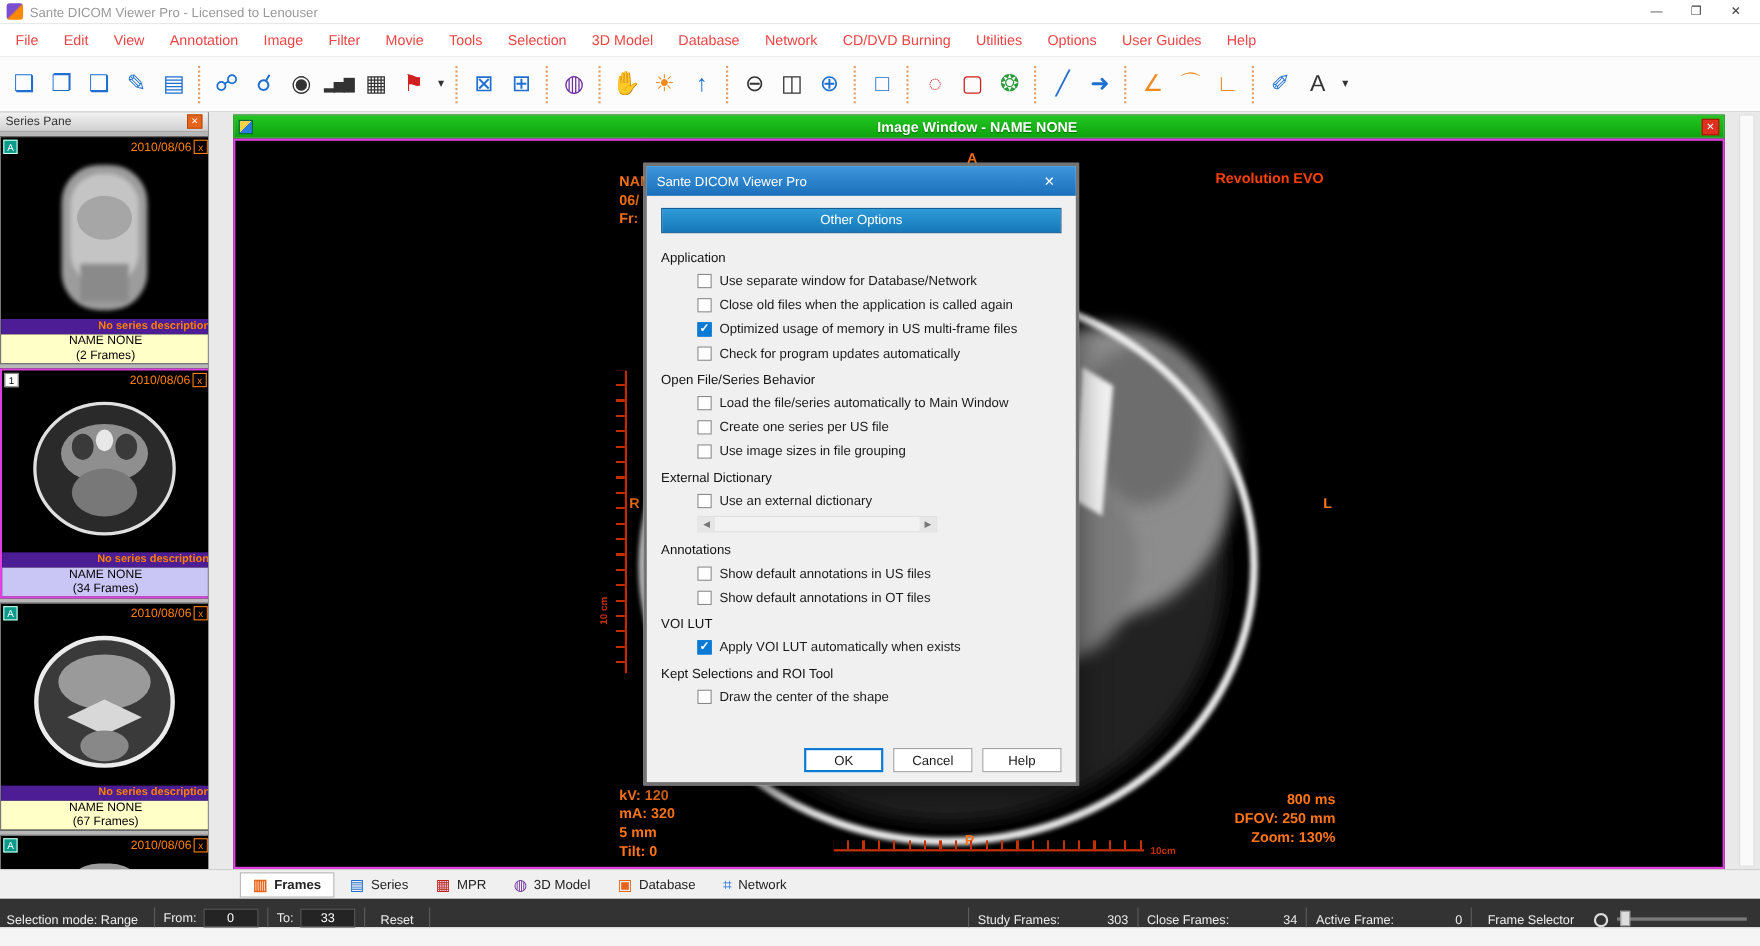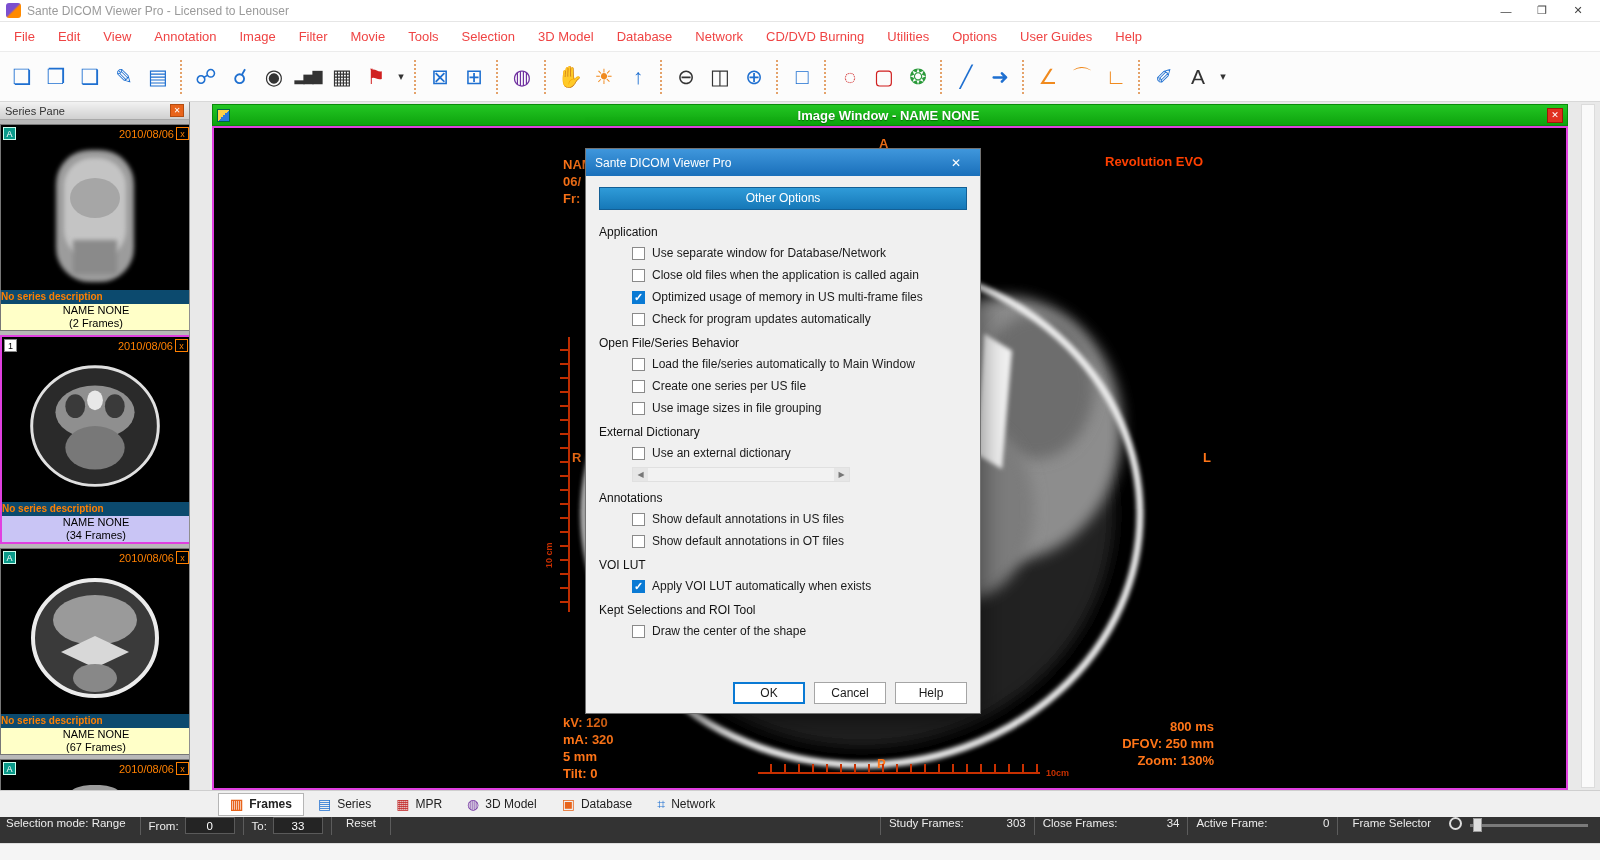--- a/index.html
+++ b/index.html
@@ -34,21 +34,21 @@
   .sp-close{margin-left:auto;width:14px;height:13px;background:#e8641b;color:#fff;font-size:8px;display:flex;align-items:center;justify-content:center;border:1px solid #b44c10}
   .thumb{width:192px;margin:4px auto 0;background:#000;border:1px solid #777;position:relative}
   .thumb.selected{border:2px solid #e040e0}
   .thumb-top{height:17px;display:flex;align-items:center;padding:0 2px;background:#000;gap:2px}
   .thumb-badge{width:13px;height:13px;background:#0a9a8a;color:#fff;font-size:9px;display:flex;align-items:center;justify-content:center;border:1px solid #cfe}
   .thumb-badge.white{background:#fff;color:#000;border:1px solid #888}
   .thumb-date{flex:1;text-align:right;color:#ff8000;font-weight:normal;font-size:11px}
   .thumb-close{width:13px;height:13px;border:1px solid #ff8000;color:#ff8000;font-size:9px;display:flex;align-items:center;justify-content:center}
   .thumb-img{height:148px;position:relative;overflow:hidden;background:#000}
   .thumb-img svg{width:100%;height:100%}
-  .thumb-desc{text-align:left;color:#ff8000;font-weight:bold;font-size:10px;height:14px;line-height:13px;background:#0c4a6e}
+  .thumb-desc{text-align:right;color:#ff8000;font-weight:bold;font-size:10px;height:14px;line-height:13px;background:#4c1d95}
   .thumb-name{background:#ffffc8;text-align:center;font-size:11px;color:#000;height:26px;line-height:13px}
   .thumb.selected .thumb-name{background:#c9c5f5}
 
   
   .image-window{position:absolute;left:212px;top:2px;width:1356px;height:686px;display:flex;flex-direction:column}
   .iw-titlebar{height:22px;background:linear-gradient(#23c623,#0da30d);display:flex;align-items:center;padding:10px 4px;border:1px solid #0a8a0a}
   .iw-icon{width:13px;height:13px;background:linear-gradient(135deg,#ffd24a 50%,#2a7ae0 50%);border:1px solid #064}
   .iw-title{flex:1;text-align:center;font-weight:bold;color:#fff;font-size:13px;text-shadow:0 1px 1px rgba(0,60,0,.6)}
   .iw-close{width:16px;height:15px;background:#e03020;color:#fff;font-size:9px;display:flex;align-items:center;justify-content:center;border:1px solid #a01808}
   .iw-body{flex:1;background:#000;border:2px solid #e040e0;position:relative;overflow:hidden}
@@ -58,21 +58,21 @@
   .ann.block{line-height:17px}
   .ann.rightalign{text-align:right}
   .ruler-v{position:absolute;left:346px;top:209px;width:10px;height:275px;border-right:2px solid #c83000;background:repeating-linear-gradient(to bottom,transparent 0 12px,#c83000 12px 14px)}
   .ruler-h{position:absolute;left:544px;top:636px;height:10px;width:282px;border-bottom:2px solid #c83000;background:repeating-linear-gradient(to right,transparent 0 12px,#c83000 12px 14px)}
   .ruler-label{position:absolute;color:#c83000;font-size:9px;font-weight:bold}
   .ruler-label.v{left:330px;top:440px;transform:rotate(-90deg);transform-origin:left top}
 
   .right-scroll{position:absolute;right:5px;top:2px;width:14px;height:684px;background:#fafafa;border:1px solid #dcdcdc}
 
   
-  .dialog{position:absolute;left:585px;top:148px;width:396px;height:566px;background:#f0f0f0;border:1px solid #737373;box-shadow:0 8px 26px rgba(0,0,0,.5);z-index:50;display:flex;flex-direction:column}
+  .dialog{position:absolute;left:585px;top:148px;width:396px;height:566px;background:#f0f0f0;border:3px solid #737373;box-shadow:0 8px 26px rgba(0,0,0,.5);z-index:50;display:flex;flex-direction:column}
   .dlg-title{height:27px;background:linear-gradient(#3f97dc,#1a6fba);color:#fff;display:flex;align-items:center;padding:0 9px;font-size:12px;flex:none}
   .dlg-close{margin-left:auto;width:30px;height:100%;display:flex;align-items:center;justify-content:center;color:#fff;font-size:12px}
   .dlg-body{flex:1;padding:11px 13px 9px;display:flex;flex-direction:column;overflow:hidden}
   .dlg-header-btn{height:23px;flex:none;background:linear-gradient(#2f9bd8,#1678b8);border:1px solid #135f95;color:#fff;font-weight:normal;text-align:center;line-height:21px;font-size:12px;margin-bottom:9px}
   .dlg-heading{font-size:12px;color:#111;margin:6px 0 3px}
   .dlg-row{display:flex;align-items:center;gap:7px;margin:4px 0 4px 33px;font-size:12px}
   .cb{width:13px;height:13px;border:1px solid #8a8a8a;background:#fff;flex:none;position:relative}
   .cb.checked{background:#0a7ad4;border-color:#0a7ad4}
   .cb.checked::after{content:"✓";color:#fff;font-size:11px;font-weight:bold;position:absolute;left:1px;top:-1px;line-height:13px}
   .dict-row{display:flex;align-items:center;margin:7px 0 0 33px;gap:14px}
@@ -85,21 +85,21 @@
   .dlg-btn.default{border:2px solid #0a7ad4;line-height:18px}
 
   
   .tabbar{height:27px;background:#f0f0f0;border-top:1px solid #cfcfcf;display:flex;align-items:center;padding-left:218px;gap:3px}
   .tab{display:flex;align-items:center;gap:6px;height:23px;padding:0 11px;font-size:12px;color:#222}
   .tab.active{background:#fff;border:1px solid #b5b5b5;font-weight:bold}
   .tab-icon{font-size:14px;line-height:1}
   .t-orange{color:#e8641b}.t-blue{color:#1e6fd0}.t-multi{color:#c02020}.t-purple{color:#7030a0}
 
   
-  .statusbar{height:26px;background:#333;color:#ececec;display:flex;align-items:flex-start;font-size:11.5px}
+  .statusbar{height:26px;background:#333;color:#ececec;display:flex;align-items:flex-end;font-size:11.5px}
   .sb-sep{width:1px;height:18px;background:#5c5c5c;margin:0 8px;flex:none}
   .sb-text{padding:0 6px;white-space:nowrap}
   .sb-box{min-width:50px;height:17px;background:#242424;border:1px solid #5a5a5a;color:#fff;display:flex;align-items:center;justify-content:center;margin-left:6px;padding:0 6px}
   .sb-group{display:flex;align-items:center}
   .sb-val{margin-left:28px;min-width:34px;text-align:right}
   .sb-knob{width:13px;height:13px;border:2px solid #ddd;border-radius:50%;margin:0 8px 0 12px;flex:none}
   .slider{width:118px;height:16px;position:relative;margin-right:12px;flex:none}
   .slider-track{position:absolute;left:0;right:0;top:7px;height:3px;background:#7a7a7a}
   .slider-thumb{position:absolute;left:3px;top:1px;width:9px;height:14px;background:#ddd;border:1px solid #999}
 

